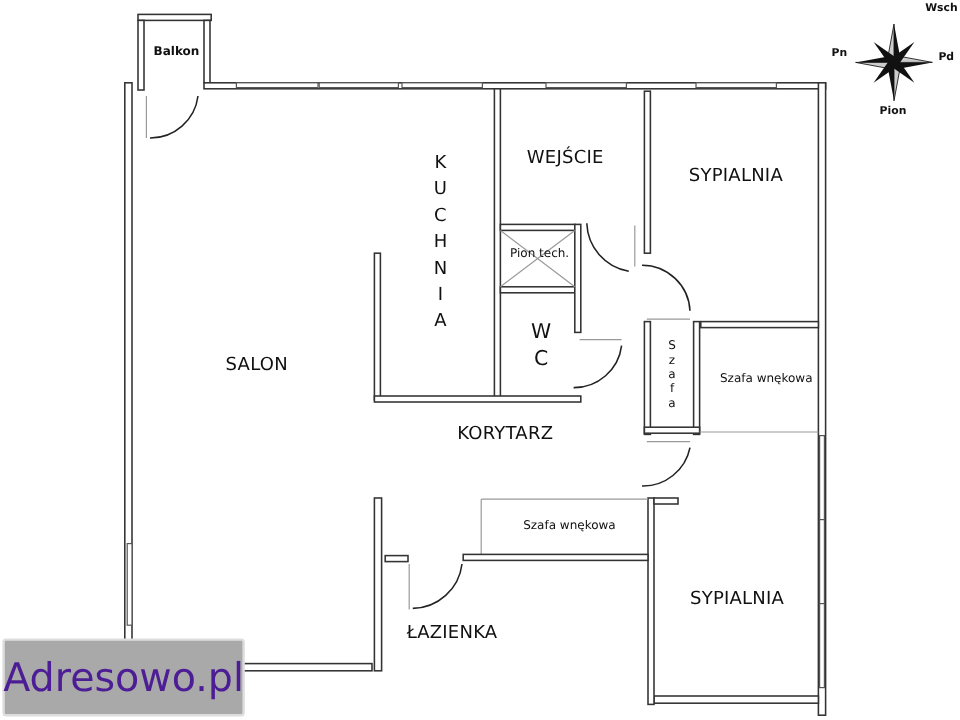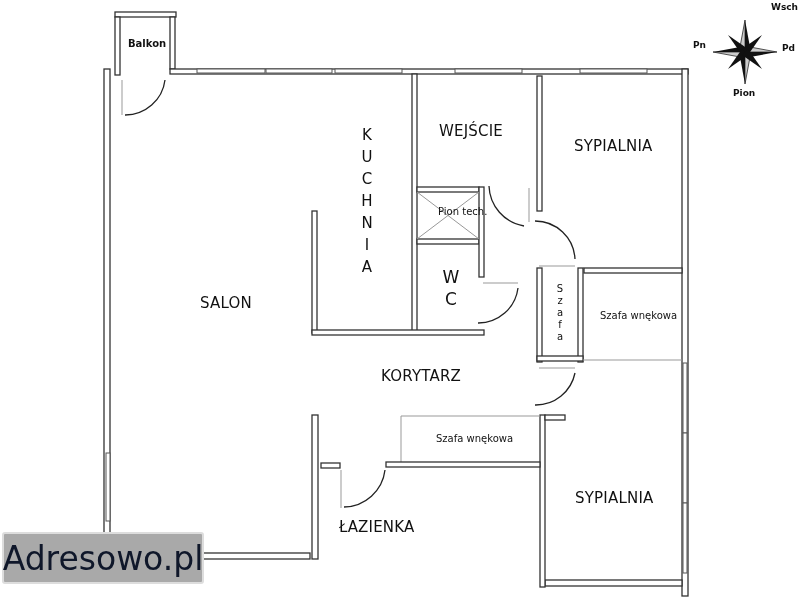--- a/index.html
+++ b/index.html
@@ -8,21 +8,21 @@
   .wall{fill:#fff;stroke:#333;stroke-width:1.3;}
   .win{fill:#fff;stroke:#555;stroke-width:1;}
   .thin{stroke:#999;stroke-width:1;fill:none;}
   .arc{stroke:#222;stroke-width:1.3;fill:none;}
   .lbl{position:absolute;color:#111;font-family:"DejaVu Sans",sans-serif;white-space:nowrap;}
   .big{font-size:15px;font-weight:500;letter-spacing:0.2px;}
   .small{font-size:10px;}
   .vert{font-size:15px;line-height:22px;text-align:center;width:20px;}
   .vert span{display:block;}
   .compass-lbl{position:absolute;font-size:9px;font-weight:bold;color:#111;}
-  .watermark{position:absolute;left:2px;top:532px;width:202px;height:52px;background:#a9a9a9;border:2px solid #ddd;border-radius:3px;box-sizing:border-box;color:#0f172a;font-family:"DejaVu Sans",sans-serif;font-size:33px;display:flex;align-items:center;justify-content:center;}
+  .watermark{position:absolute;left:2px;top:532px;width:202px;height:65px;background:#a9a9a9;border:2px solid #ddd;border-radius:3px;box-sizing:border-box;color:#4c1d95;font-family:"DejaVu Sans",sans-serif;font-size:33px;display:flex;align-items:center;justify-content:center;}
 </style>
 </head>
 <body>
 
 <svg width="800" height="600">
 
   <rect class="wall" x="115" y="12" width="61" height="5"></rect>
   <rect class="wall" x="115" y="17" width="5" height="58"></rect>
   <rect class="wall" x="170" y="17" width="5" height="52"></rect>
   <path class="thin" d="M122 80 L122 115"></path>
@@ -103,48 +103,48 @@
     <polygon points="-17,17 3,3 -3,-3" fill="#111"></polygon>
     <polygon points="17,17 -3,3 3,-3" fill="#111"></polygon>
   </g>
 </svg>
 <div class="compass-lbl" style="left:771px;top:2px;">Wsch</div>
 <div class="compass-lbl" style="left:693px;top:40px;">Pn</div>
 <div class="compass-lbl" style="left:782px;top:43px;">Pd</div>
 <div class="compass-lbl" style="left:733px;top:88px;">Pion</div>
 
 <div class="lbl small" style="left:128px;top:38px;font-weight:bold;">Balkon</div>
-<div class="lbl big" style="left:200px;top:294px;">SALON</div>
+<div class="lbl big" style="left:188px;top:294px;">SALON</div>
 
 <div class="lbl vert" style="left:357px;top:124px;">
   <span>K</span>
     <span>U</span>
     <span>C</span>
     <span>H</span>
     <span>N</span>
     <span>I</span>
     <span>A</span>
 </div>
 
 <div class="lbl big" style="left:439px;top:122px;">WEJŚCIE</div>
 <div class="lbl big" style="left:574px;top:137px;">SYPIALNIA</div>
-<div class="lbl small" style="left:425px;top:206px;margin-left:13px;">Pion tech.</div>
+<div class="lbl small" style="left:425px;top:206px;">Pion tech.</div>
 
 <div class="lbl vert" style="left:441px;top:266px;font-size:17px;">
   <span>W</span>
     <span>C</span>
 </div>
 
 <div class="lbl vert" style="left:550px;top:283px;font-size:10px;line-height:12px;">
   <span>S</span>
     <span>z</span>
     <span>a</span>
     <span>f</span>
     <span>a</span>
 </div>
 
 <div class="lbl small" style="left:600px;top:310px;">Szafa wnękowa</div>
-<div class="lbl big" style="left:381px;top:367px;">KORYTARZ</div>
+<div class="lbl big" style="left:381px;top:352px;">KORYTARZ</div>
 <div class="lbl small" style="left:436px;top:433px;">Szafa wnękowa</div>
 <div class="lbl big" style="left:339px;top:518px;">ŁAZIENKA</div>
 <div class="lbl big" style="left:575px;top:489px;">SYPIALNIA</div>
 
 <div class="watermark">Adresowo.pl</div>
 
 </body></html>

